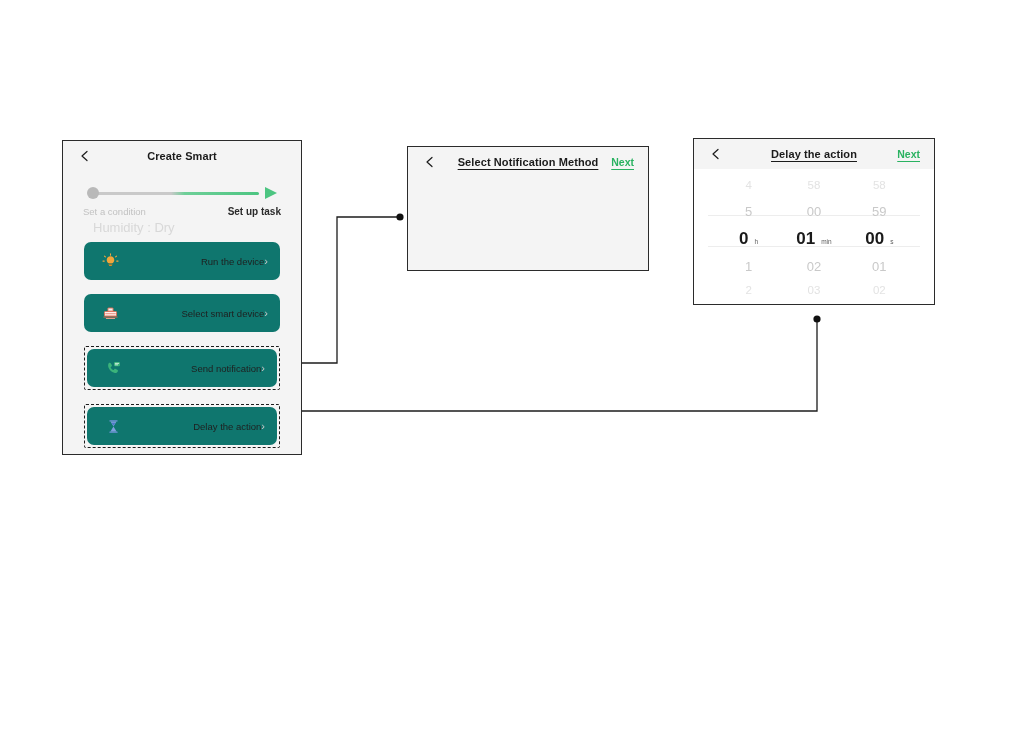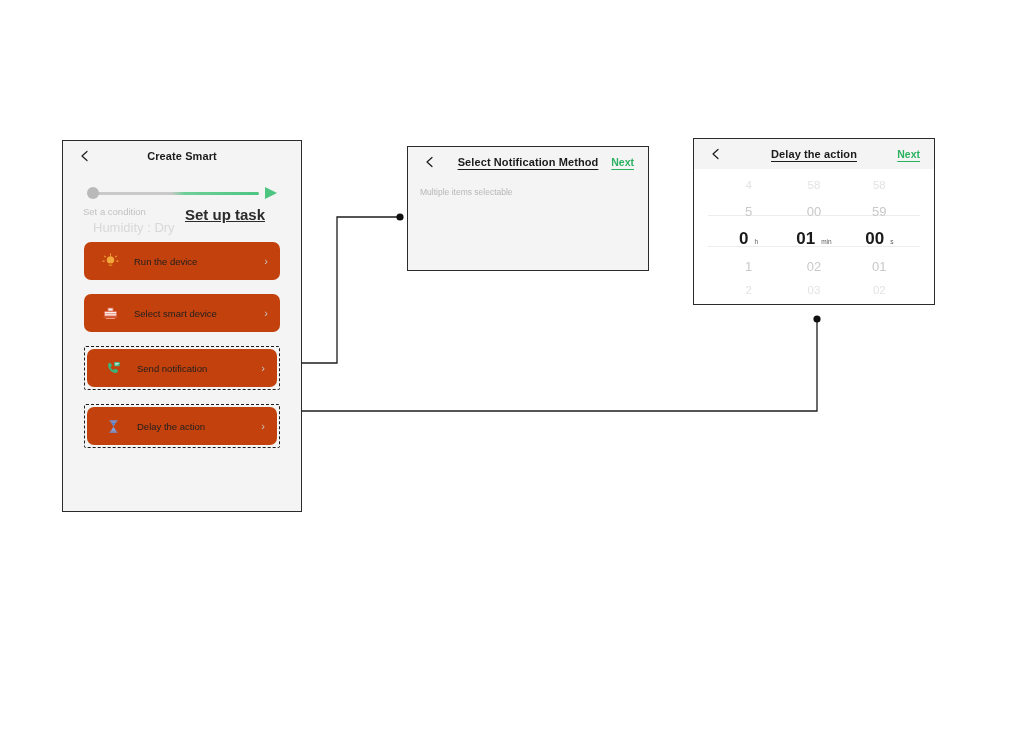--- a/index.html
+++ b/index.html
@@ -64,21 +64,21 @@
     text-decoration: underline;
     text-underline-offset: 2.5px;
     font-weight: 700;
   }
 
   
   #panel-create {
     left: 62px;
     top: 140px;
     width: 240px;
-    height: 372px;
+    height: 315px;
   }
   .stepper {
     position: relative;
     margin: 14px 24px 0 24px;
     height: 18px;
   }
   .stepper-track {
     position: absolute;
     left: 3px;
     right: 18px;
@@ -121,41 +121,41 @@
     color: #c2c2c2;
   }
   .step-left .step-sub {
     font-size: 13px;
     color: #d8d8d8;
     margin-top: 3px;
     margin-left: 10px;
   }
   .step-right {
     position: absolute;
-    right: 16px;
+    right: 0;
     top: 0;
-    font-size: 15px;
+    font-size: 10px;
     font-weight: bold;
     color: #2b2b2b;
-    text-decoration: underline;
   }
 
   .card-list {
     margin: 6px 21px 0 21px;
   }
   .action-card {
     position: relative;
-    background: #c2410c;
+    background: #0f766e;
     border-radius: 7px;
     height: 38px;
     display: flex;
     align-items: center;
     margin-bottom: 14px;
     padding: 0 10px 0 18px;
     box-sizing: border-box;
+    text-align: right;
   }
   .action-card .card-icon {
     width: 17px;
     height: 17px;
     flex: 0 0 17px;
     display: flex;
     align-items: center;
     justify-content: center;
   }
   .action-card .card-label {
@@ -391,21 +391,20 @@
     <div class="panel-header">
       <span class="back-icon">
         <svg viewBox="0 0 12 12" width="12" height="12">
           <polyline points="8,1.5 3,6 8,10.5" fill="none" stroke="#1b1b1b" stroke-width="1.2" stroke-linecap="round" stroke-linejoin="round"></polyline>
         </svg>
       </span>
       <span class="panel-title underlined">Select Notification Method</span>
       <span class="next-link">Next</span>
     </div>
 
-    <div class="notify-hint">Multiple items selectable</div>
 
   </div>
 
   <div class="panel" id="panel-delay">
     <div class="panel-header">
       <span class="back-icon">
         <svg viewBox="0 0 12 12" width="12" height="12">
           <polyline points="8,1.5 3,6 8,10.5" fill="none" stroke="#1b1b1b" stroke-width="1.2" stroke-linecap="round" stroke-linejoin="round"></polyline>
         </svg>
       </span>

